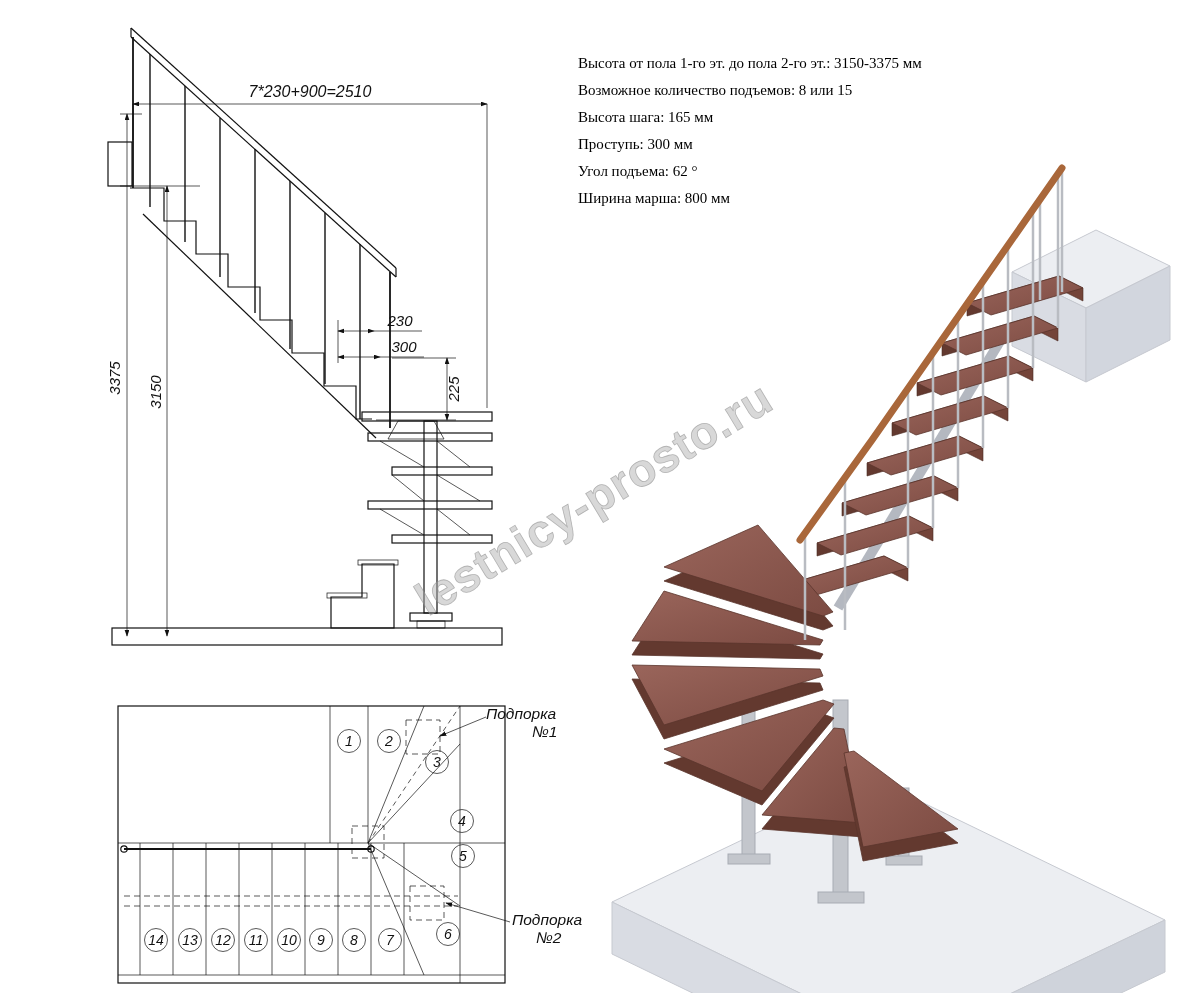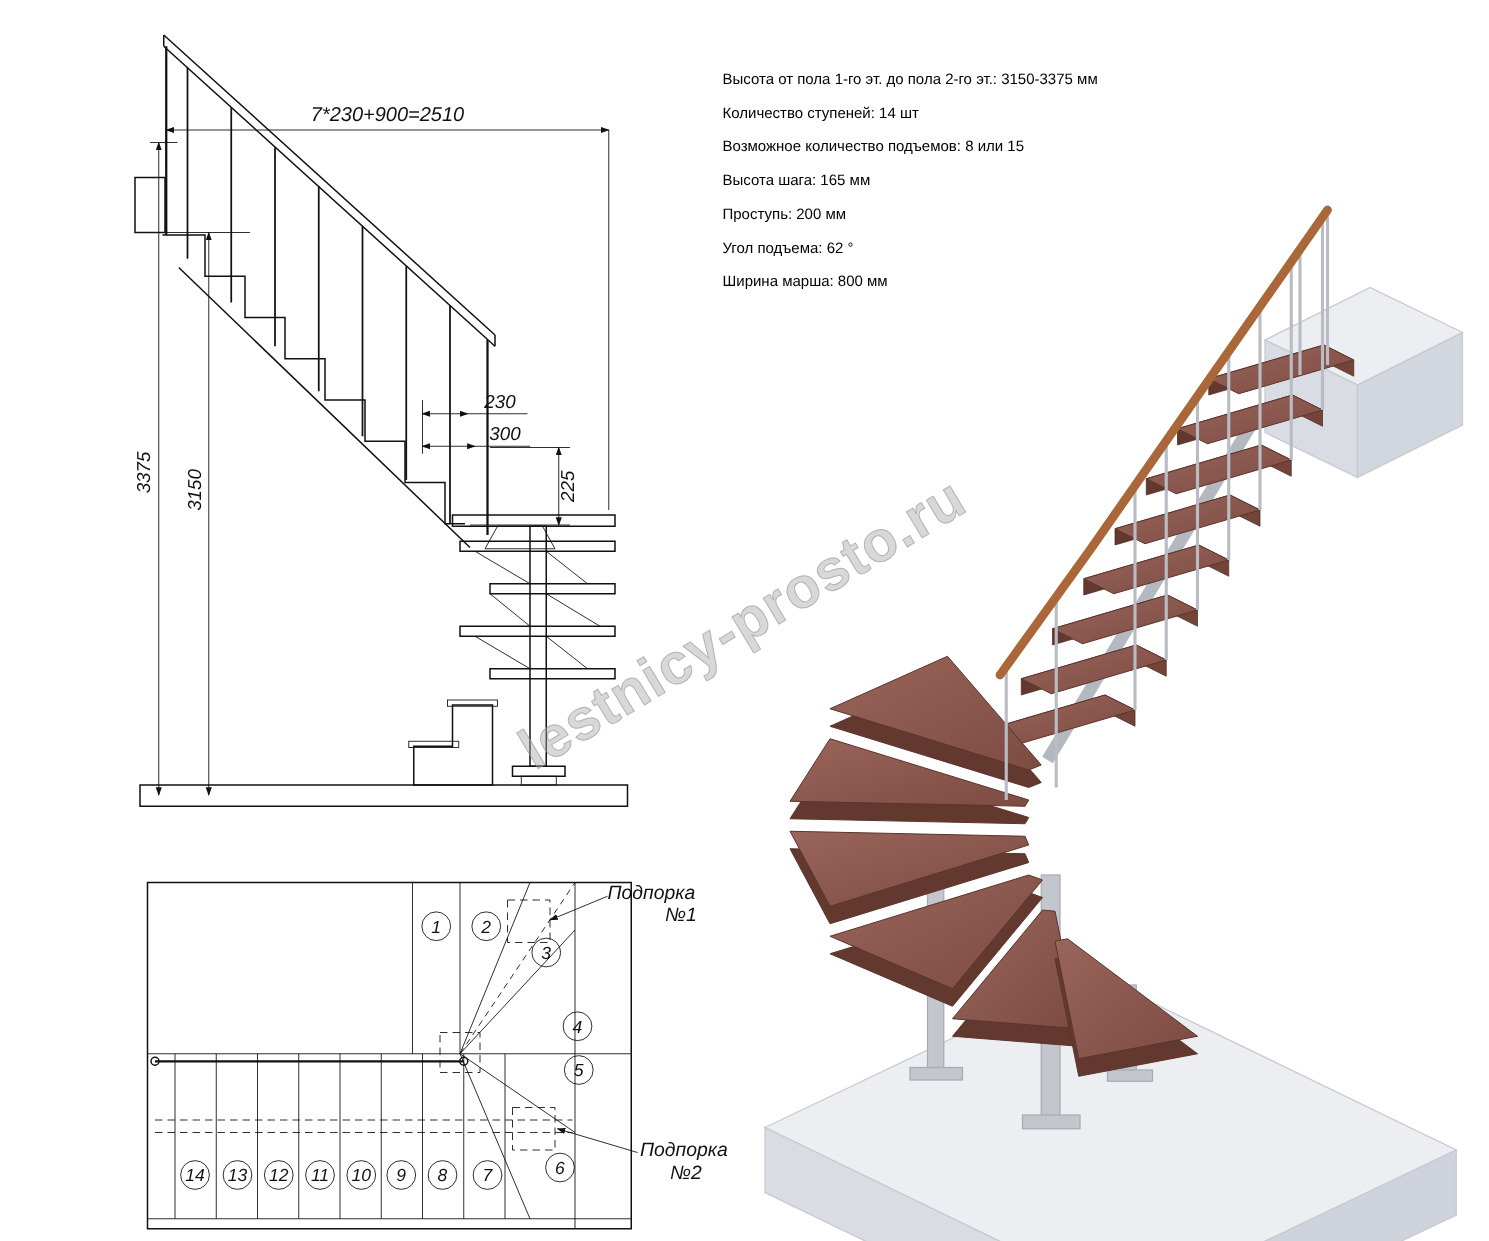--- a/index.html
+++ b/index.html
@@ -1,42 +1,41 @@
 <!DOCTYPE html>
 <html style="--wood: #8a574c; --wood-dark: #63392f; --rail: #a9673a; --metal: #c3c6cc; --slab: #eceef2; --slab-side: #d9dce3; --watermark: #a9a9a9;"><head>
 <meta charset="utf-8">
 <style>
   html,body{margin:0;padding:0;background:#fff;}
   .canvas{position:relative;width:1191px;height:993px;background:#fff;overflow:hidden;
           font-family:"Liberation Sans",sans-serif;color:#000;}
   .specs{position:absolute;left:578px;top:50px;width:520px;}
-  .specs .line{font-size:12px;line-height:27px;white-space:nowrap;}
+  .specs .line{font-size:15px;line-height:27px;white-space:nowrap;font-family:Liberation Serif, serif;}
   svg{position:absolute;left:0;top:0;}
   .dimtxt{font-style:italic;font-size:15px;fill:#111;}
   .runtxt{font-style:italic;font-size:16px;fill:#111;}
   .plannum{font-style:italic;font-size:14px;fill:#111;text-anchor:middle;}
   .support{font-style:italic;font-size:15.5px;fill:#111;}
   .wm{font-size:46px;font-weight:bold;letter-spacing:1px;text-anchor:middle;
       fill:var(--watermark);fill-opacity:.45;stroke:#8f8f8f;stroke-opacity:.6;stroke-width:.8;}
   .thin{stroke:#111;stroke-width:.7;fill:none;}
   .med{stroke:#111;stroke-width:1.2;fill:none;}
   .thick{stroke:#111;stroke-width:1.8;fill:none;}
   .dash{stroke:#111;stroke-width:.7;fill:none;stroke-dasharray:6 4;}
 </style>
 </head>
 <body>
 
 <div class="canvas">
 
   <div class="specs">
     <div class="line">Высота от пола 1-го эт. до пола 2-го эт.: 3150-3375 мм</div>
-    <div class="line">Количество ступеней: 14 шт</div>
     <div class="line">Возможное количество подъемов: 8 или 15</div>
     <div class="line">Высота шага: 165 мм</div>
-    <div class="line">Проступь: 200 мм</div>
+    <div class="line">Проступь: 300 мм</div>
     <div class="line">Угол подъема: 62 °</div>
     <div class="line">Ширина марша: 800 мм</div>
   </div>
 
   <svg width="1191" height="993" viewBox="0 0 1191 993">
     <defs>
       <marker id="arr" markerWidth="10" markerHeight="8" refX="9" refY="3.5" orient="auto-start-reverse">
         <path d="M0,0 L10,3.5 L0,7 Z" fill="#111"></path>
       </marker>
       <linearGradient id="wg" x1="0" y1="0" x2="1" y2="1">

